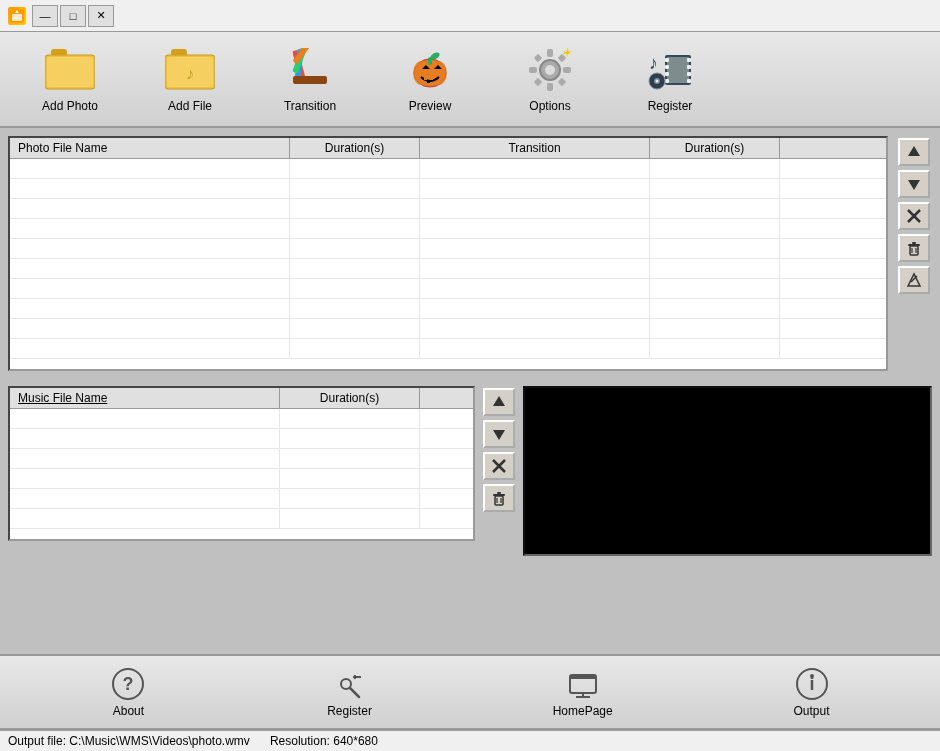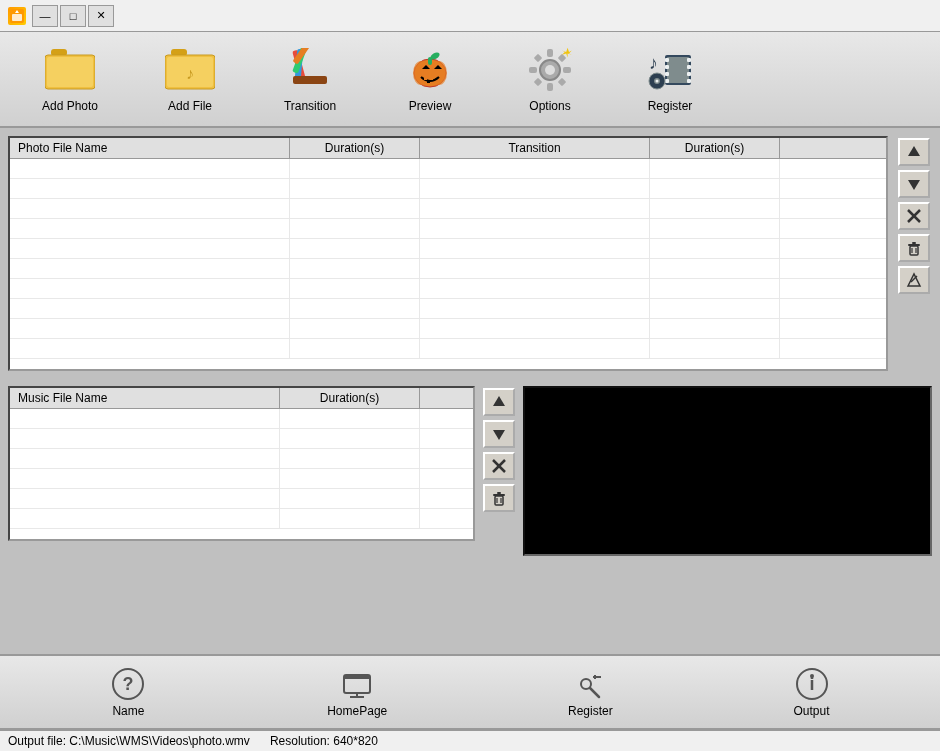--- a/index.html
+++ b/index.html
@@ -146,21 +146,21 @@
       cursor: pointer;
       font-size: 14px;
       color: #000;
     }
     .music-table-container {
       width: 467px;
       border: 2px inset #999;
       background: white;
       flex-shrink: 0;
     }
-    .music-col-filename { width: 270px; }
+    .music-col-filename { width: 270px; text-decoration: underline; }
     .music-col-duration { width: 140px; text-align: center; }
     .music-table-rows {
       height: 130px;
       overflow-y: auto;
     }
 
     .music-controls {
       display: flex;
       flex-direction: column;
       gap: 4px;
@@ -524,52 +524,52 @@
 </div>
 
 <div class="footer-toolbar">
   <div class="footer-item">
     <div class="icon-area">
       <svg width="34" height="34" viewBox="0 0 34 34">
         <circle cx="17" cy="17" r="15" fill="none" stroke="#555" stroke-width="2"></circle>
         <text x="17" y="23" text-anchor="middle" font-size="18" fill="#555" font-weight="bold">?</text>
       </svg>
     </div>
-    <span class="label">Name</span>
+    <span class="label">About</span>
+  </div>
+  <div class="footer-item">
+    <div class="icon-area">
+      <svg width="34" height="34" viewBox="0 0 34 34">
+        <circle cx="13" cy="17" r="5" fill="none" stroke="#555" stroke-width="2"></circle>
+        <line x1="17" y1="21" x2="26" y2="30" stroke="#555" stroke-width="2.5" stroke-linecap="round"></line>
+        <line x1="20" y1="10" x2="28" y2="10" stroke="#555" stroke-width="2"></line>
+        <line x1="22" y1="8" x2="22" y2="12" stroke="#555" stroke-width="2"></line>
+      </svg>
+    </div>
+    <span class="label">Register</span>
   </div>
   <div class="footer-item">
     <div class="icon-area">
       <svg width="34" height="34" viewBox="0 0 34 34">
         <rect x="4" y="8" width="26" height="18" rx="2" fill="none" stroke="#555" stroke-width="2"></rect>
         <rect x="4" y="8" width="26" height="4" rx="1" fill="#555"></rect>
         <line x1="10" y1="30" x2="24" y2="30" stroke="#555" stroke-width="2"></line>
         <line x1="17" y1="26" x2="17" y2="30" stroke="#555" stroke-width="2"></line>
       </svg>
     </div>
     <span class="label">HomePage</span>
   </div>
   <div class="footer-item">
     <div class="icon-area">
       <svg width="34" height="34" viewBox="0 0 34 34">
-        <circle cx="13" cy="17" r="5" fill="none" stroke="#555" stroke-width="2"></circle>
-        <line x1="17" y1="21" x2="26" y2="30" stroke="#555" stroke-width="2.5" stroke-linecap="round"></line>
-        <line x1="20" y1="10" x2="28" y2="10" stroke="#555" stroke-width="2"></line>
-        <line x1="22" y1="8" x2="22" y2="12" stroke="#555" stroke-width="2"></line>
-      </svg>
-    </div>
-    <span class="label">Register</span>
-  </div>
-  <div class="footer-item">
-    <div class="icon-area">
-      <svg width="34" height="34" viewBox="0 0 34 34">
         <circle cx="17" cy="17" r="15" fill="none" stroke="#555" stroke-width="2"></circle>
         <text x="17" y="23" text-anchor="middle" font-size="18" fill="#555" font-weight="bold">i</text>
         <circle cx="17" cy="9" r="2" fill="#555"></circle>
       </svg>
     </div>
     <span class="label">Output</span>
   </div>
 </div>
 
 <div class="status-bar">
   <span>Output file: C:\Music\WMS\Videos\photo.wmv</span>
-  <span>Resolution: 640*820</span>
+  <span>Resolution: 640*680</span>
 </div>
 
 </body></html>

